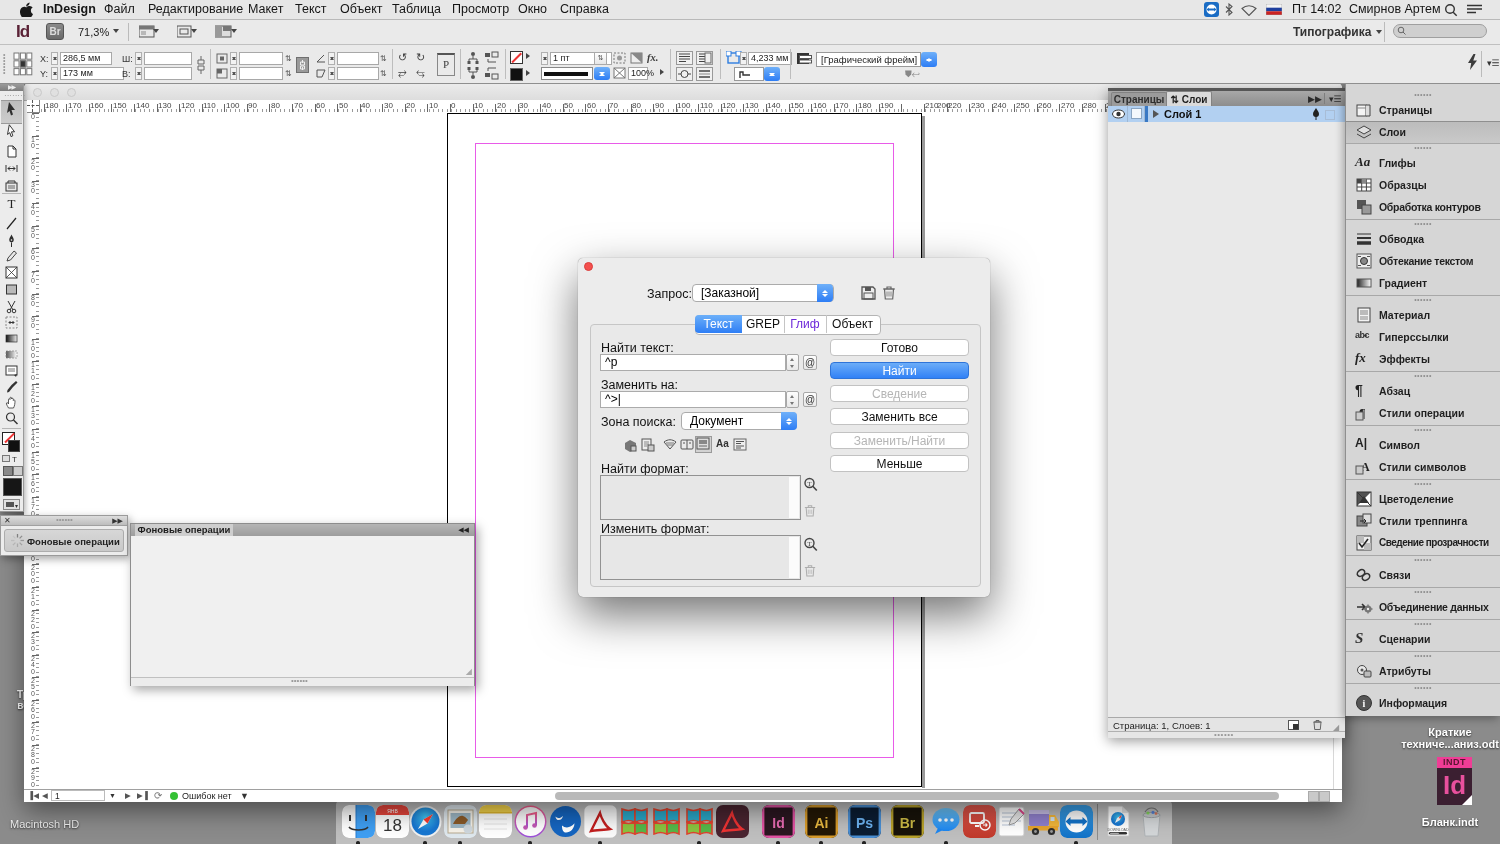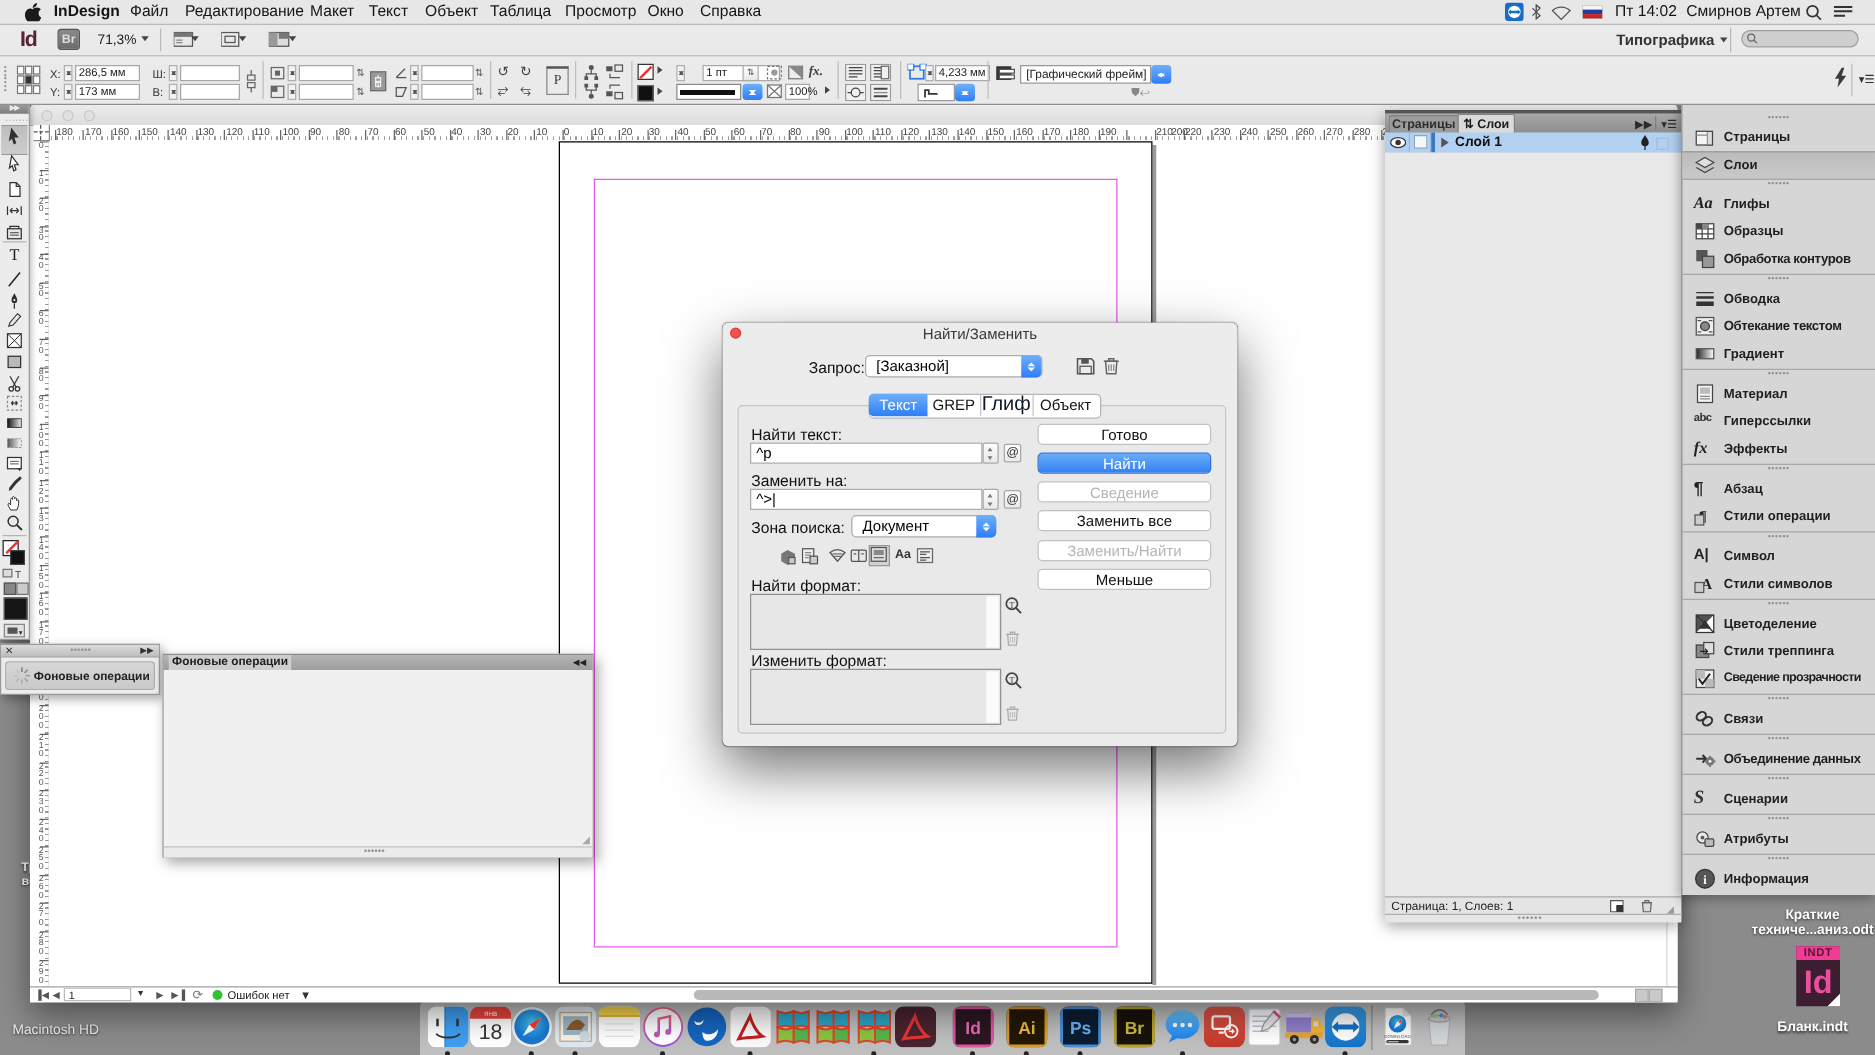--- a/index.html
+++ b/index.html
@@ -842,21 +842,21 @@
           <rect x="7.4" y="16.6" width="5" height="6.2"></rect>
           <rect x="13.8" y="16.6" width="5" height="6.2"></rect>
           <rect x="7.4" y="8.8" width="5" height="6.2" fill="#333"></rect>
         </g>
       </svg>
       <div class="lbl9" style="left:40px;top:9px;">X:</div>
       <div class="spin" style="left:51px;top:7px;"></div>
       <div class="tf" style="left:60px;top:7px;width:52px;height:13px;">286,5 мм</div>
       <div class="lbl9" style="left:40px;top:24px;">Y:</div>
       <div class="spin" style="left:51px;top:22px;"></div>
-      <div class="tf" style="left:60px;top:22px;width:52px;height:13px;">173 мм</div>
+      <div class="tf" style="left:60px;top:22px;width:64px;height:13px;">173 мм</div>
       <div class="lbl9" style="left:122px;top:9px;">Ш:</div>
       <div class="spin" style="left:135px;top:7px;"></div>
       <div class="tf" style="left:144px;top:7px;width:48px;height:13px;"></div>
       <div class="lbl9" style="left:122px;top:24px;">В:</div>
       <div class="spin" style="left:135px;top:22px;"></div>
       <div class="tf" style="left:144px;top:22px;width:48px;height:13px;"></div>
       <svg class="abs" style="left:196px;top:10px;" width="10" height="20">
         <path d="M5 1v4m0 10v4M2 5h6v4H2zm0 6h6v4H2z" stroke="#666" fill="none"></path>
       </svg>
       <div class="sep2" style="left:210px;"></div>
@@ -919,21 +919,21 @@
         <path d="M4 5V2h8" stroke="#555" fill="none"></path>
       </svg>
       <div class="sep2" style="left:505px;"></div>
       <div class="abs" style="left:510px;top:6px;width:13px;height:13px;background:#fff;border:1.5px solid #333;box-sizing:border-box;">
         <div class="abs" style="left:-1px;top:4.5px;width:13px;height:1.5px;background:#e33;transform:rotate(-45deg);"></div>
       </div>
       <div class="abs" style="left:526px;top:8px;border:3px solid transparent;border-left:4px solid #444;"></div>
       <div class="abs" style="left:510px;top:23px;width:13px;height:13px;background:#111;border:1px solid #666;box-sizing:border-box;"></div>
       <div class="abs" style="left:526px;top:25px;border:3px solid transparent;border-left:4px solid #444;"></div>
       <div class="spin" style="left:541px;top:7px;"></div>
-      <div class="tf" style="left:550px;top:7px;width:62px;height:13px;margin-left:12px;">1 пт</div>
+      <div class="tf" style="left:550px;top:7px;width:62px;height:13px;">1 пт</div>
       <div class="abs" style="left:594px;top:7px;width:13px;height:13px;background:linear-gradient(#fff,#e6e6e6);border:1px solid #aaa;box-sizing:border-box;">
         <span style="position:absolute;left:2.5px;top:1px;font-size:7px;color:#555;">⇅</span>
       </div>
       <div class="abs" style="left:541px;top:22px;width:52px;height:13px;background:#fff;border:1px solid #888;box-sizing:border-box;">
         <div class="abs" style="left:2px;top:4px;width:44px;height:4px;background:#111;"></div>
       </div>
       <div class="bluestep" style="left:594px;top:22px;height:13px;border-radius:3px;"></div>
       <svg class="abs" style="left:613px;top:7px;" width="14" height="13">
         <rect x="1" y="1" width="11" height="10" fill="none" stroke="#777" stroke-dasharray="2 1.5"></rect>
         <circle cx="6.5" cy="6" r="2.5" fill="#999"></circle>
@@ -1070,39 +1070,38 @@
   </div>
   <div class="abs" style="left:0;top:12px;width:343px;height:141px;background:#f0f0f0;"></div>
   <div class="abs" style="left:0;top:153px;width:343px;height:8px;background:#ececec;border-top:1px solid #c0c0c0;">
     <div class="abs" style="left:160px;top:2px;width:24px;height:2px;color:#999;font-size:8px;line-height:2px;">••••••</div>
   </div>
   <div class="abs" style="right:2px;bottom:9px;color:#aaa;font-size:8px;">◢</div>
 </div>
 
 <div class="abs" id="dialog">
   <div class="abs" style="left:6px;top:4px;width:9px;height:9px;border-radius:50%;background:#f4504e;border:1px solid #da3d3c;box-sizing:border-box;"></div>
-  <div class="abs" style="left:0;top:2px;width:100%;text-align:center;font-size:12px;color:#3a3a3a;">Найти/Заменить</div>
   <div class="dlbl" style="left:69px;top:29px;">Запрос:</div>
   <div class="wfield" style="left:114px;top:26px;width:142px;height:18px;border-radius:4px;line-height:16px;padding-left:8px;">[Заказной]</div>
   <div class="bluestep" style="left:239px;top:26px;height:18px;"></div>
   <div class="abs" style="left:283px;top:27px;"><svg width="15" height="15" viewBox="0 0 15 15">
           <path d="M1 2h11l2 2v10H1z" fill="none" stroke="#555" stroke-width="1.3"></path>
           <rect x="4" y="2" width="6" height="4" fill="#555"></rect>
           <rect x="3" y="8" width="9" height="6" fill="none" stroke="#555"></rect>
         </svg></div>
   <div class="abs" style="left:304px;top:27px;"><svg width="14" height="15" viewBox="0 0 14 15">
           <path d="M2.5 4h9L10.7 14H3.3z" fill="none" stroke="#666" stroke-width="1.2"></path>
           <path d="M1 4h12M5 4V2h4v2" stroke="#666" stroke-width="1.2" fill="none"></path>
           <path d="M5 6.5v5M7 6.5v5M9 6.5v5" stroke="#888"></path>
         </svg></div>
   <div class="abs" style="left:12px;top:66px;width:389px;height:261px;background:#e9e9e9;border:1px solid #c6c6c6;border-radius:4px;"></div>
   <div class="abs" style="left:117px;top:57px;width:184px;height:18px;background:#fff;border:1px solid #b5b5b5;border-radius:4px;"></div>
   <div class="abs" style="left:117px;top:57px;width:47px;height:18px;background:linear-gradient(#6db0f9,#2e7ef5);border-radius:4px 0 0 4px;font-size:12px;color:#fff;text-align:center;line-height:18px;">Текст</div>
   <div class="abs" style="left:164px;top:57px;width:42px;height:18px;border-right:1px solid #c5c5c5;font-size:12px;color:#111;text-align:center;line-height:18px;">GREP</div>
-  <div class="abs" style="left:206px;top:57px;width:42px;height:18px;border-right:1px solid #c5c5c5;font-size:16px;color:#0f172a;text-align:center;line-height:18px;">Глиф</div>
+  <div class="abs" style="left:206px;top:57px;width:42px;height:18px;border-right:1px solid #c5c5c5;font-size:12px;color:#6d28d9;text-align:center;line-height:18px;">Глиф</div>
   <div class="abs" style="left:248px;top:57px;width:53px;height:18px;font-size:12px;color:#111;text-align:center;line-height:18px;">Объект</div>
   <div class="dlbl" style="left:23px;top:83px;">Найти текст:</div>
   <div class="wfield" style="left:22px;top:96px;width:186px;height:17px;line-height:15px;padding-left:4px;">^p</div>
   <div class="fspin" style="left:208px;top:96px;"></div>
   <div class="atbtn" style="left:225px;top:97px;">@</div>
   <div class="dlbl" style="left:23px;top:120px;">Заменить на:</div>
   <div class="wfield" style="left:22px;top:133px;width:186px;height:17px;line-height:15px;padding-left:4px;">^&gt;|</div>
   <div class="fspin" style="left:208px;top:133px;"></div>
   <div class="atbtn" style="left:225px;top:134px;">@</div>
   <div class="dlbl" style="left:23px;top:157px;">Зона поиска:</div>

